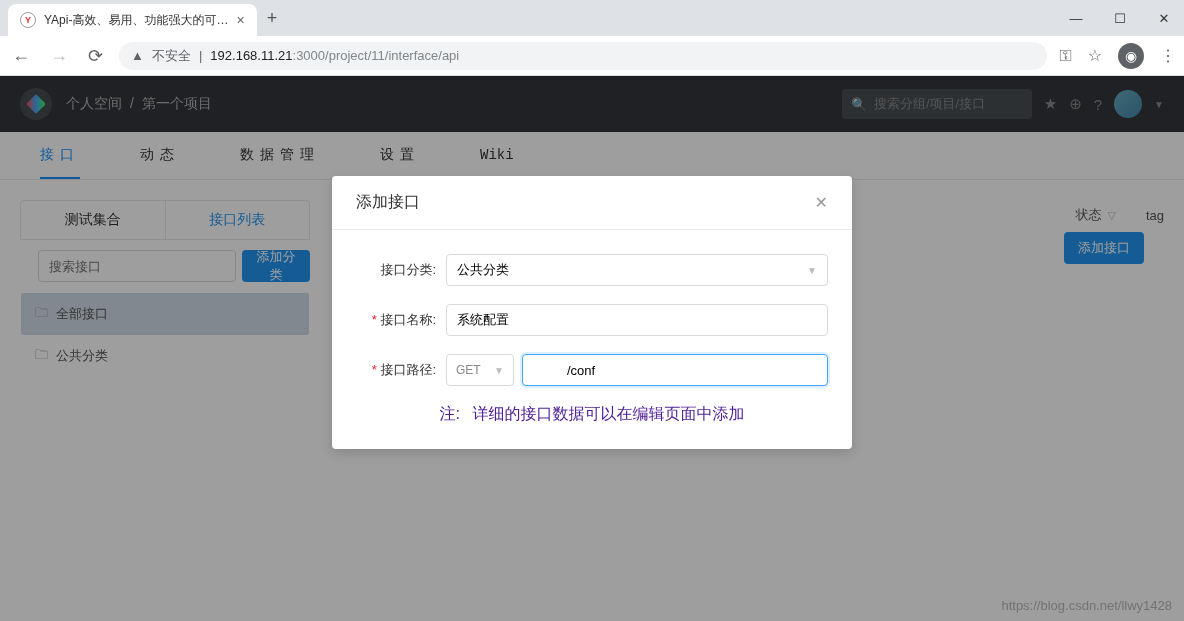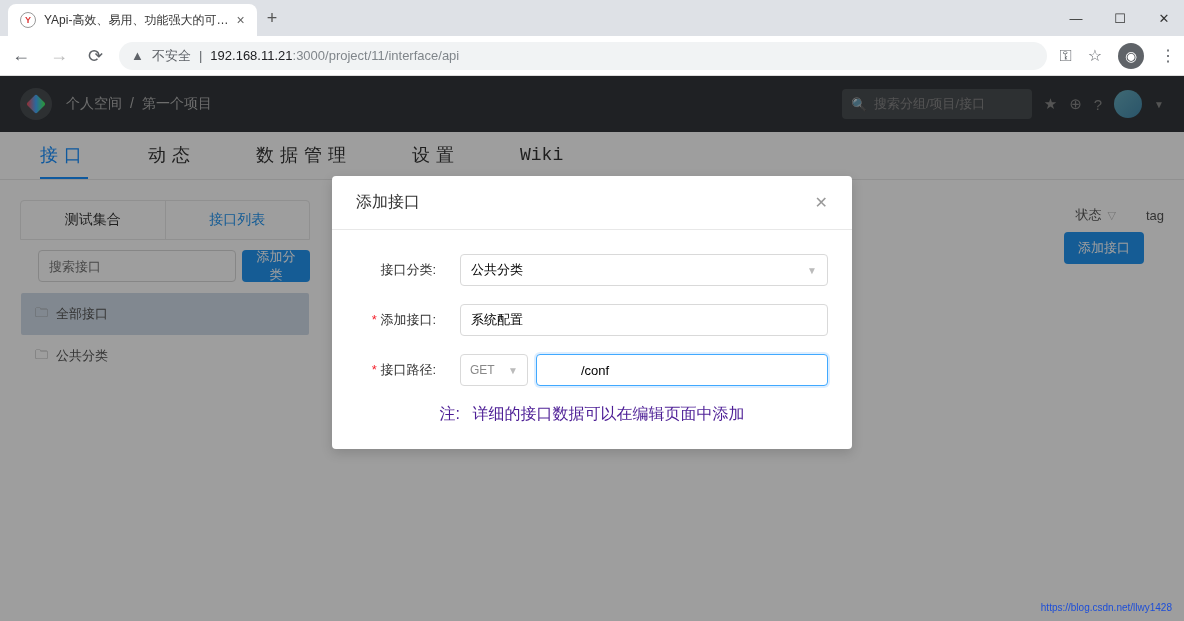--- a/index.html
+++ b/index.html
@@ -32,21 +32,21 @@
     .app-logo { width: 32px; height: 32px; background: #4a4e52; border-radius: 50%; display: flex; align-items: center; justify-content: center; }
     .app-logo-inner { width: 14px; height: 14px; background: linear-gradient(45deg,#f44,#4af,#4f4); border-radius: 2px; transform: rotate(45deg); }
     .breadcrumb { color: #b0b0b0; font-size: 14px; display: flex; gap: 8px; }
     .header-right { margin-left: auto; display: flex; align-items: center; gap: 12px; }
     .search-box { width: 190px; height: 30px; background: #4a4e52; border-radius: 4px; display: flex; align-items: center; padding: 0 10px; color: #888; font-size: 13px; gap: 6px; }
     .header-icon { color: #888; font-size: 15px; }
     .user-avatar { width: 28px; height: 28px; border-radius: 50%; background: linear-gradient(135deg,#6ab,#48a); }
     .chev { color: #888; font-size: 10px; }
     
     .app-nav { height: 48px; border-bottom: 1px solid #e8e8e8; display: flex; padding: 0 40px; gap: 60px; }
-    .nav-item { display: flex; align-items: center; font-size: 18px; color: #333; border-bottom: 2px solid transparent; letter-spacing: 6px; }
+    .nav-item { display: flex; align-items: center; font-size: 14px; color: #333; border-bottom: 2px solid transparent; letter-spacing: 6px; }
     .nav-item.wiki { letter-spacing: 0; font-family: Liberation Mono, monospace; }
     .nav-item.active { color: #1890ff; border-bottom-color: #1890ff; }
     
     .app-body { display: flex; padding: 20px; gap: 16px; height: calc(100% - 104px); }
     .sidebar { width: 290px; }
     .sidebar-tabs { display: flex; border: 1px solid #e8e8e8; border-radius: 4px 4px 0 0; }
     .sidebar-tab { flex: 1; text-align: center; padding: 10px 0; font-size: 14px; color: #333; }
     .sidebar-tab.active { color: #2395f1; }
     .sidebar-tab:first-child { border-right: 1px solid #e8e8e8; }
     .sidebar-search { display: flex; gap: 6px; margin: 10px 0; padding-left: 18px; }
@@ -63,34 +63,34 @@
     .col-label { color: #555; font-size: 13px; display: flex; align-items: center; gap: 6px; }
     .filter-icon { color: #bbb; font-size: 11px; }
     
     
     .overlay { position: absolute; inset: 0; background: rgba(0,0,0,0.38); display: flex; align-items: flex-start; justify-content: center; padding-top: 100px; }
     .modal { width: 520px; background: #fff; border-radius: 4px; box-shadow: 0 4px 12px rgba(0,0,0,0.15); }
     .modal-header { padding: 16px 24px; border-bottom: 1px solid #e8e8e8; display: flex; justify-content: space-between; align-items: center; }
     .modal-title { font-size: 16px; color: #333; }
     .modal-close { color: #999; font-size: 16px; cursor: pointer; }
     .modal-body { padding: 24px; }
-    .form-row { display: flex; align-items: center; margin-bottom: 18px; gap: 24px; }
+    .form-row { display: flex; align-items: center; margin-bottom: 18px; gap: 10px; }
     .form-label { width: 80px; text-align: right; font-size: 13px; color: #333; }
     .required::before { content: "* "; color: #f5222d; }
     .form-control { flex: 1; height: 32px; border: 1px solid #d9d9d9; border-radius: 4px; padding: 0 10px; font-size: 13px; display: flex; align-items: center; justify-content: space-between; }
     .form-control.focused { border-color: #40a9ff; box-shadow: 0 0 0 2px rgba(24,144,255,0.15); padding-left: 44px; }
     .select-arrow { color: #bbb; font-size: 10px; }
     .path-group { flex: 1; display: flex; gap: 8px; }
     .method-select { width: 68px; height: 32px; border: 1px solid #d9d9d9; border-radius: 4px; display: flex; align-items: center; justify-content: space-between; padding: 0 9px; font-size: 12px; color: #888; }
     .note-row { text-align: center; font-size: 16px; color: #4c1d95; margin-top: 12px; }
     .note-label { margin-right: 8px; }
     .modal-footer { padding: 12px 20px; border-top: 1px solid #e8e8e8; display: flex; justify-content: flex-end; gap: 10px; }
     .btn-default { background: #fff; border: 1px solid #d9d9d9; color: #555; }
     
-    .watermark { position: absolute; bottom: 8px; right: 12px; color: #1d4ed8; font-size: 10px; }
+    .watermark { position: absolute; bottom: 8px; right: 12px; color: #737373; font-size: 13px; }
     input { outline: none; }
   </style>
 </head>
 <body>
 
 <div class="browser-titlebar">
   <div class="browser-tab">
     <span class="tab-favicon">Y</span>
     <span>YApi-高效、易用、功能强大的可…</span>
     <span class="tab-close">×</span>
@@ -196,21 +196,21 @@
       </div>
       <div class="modal-body">
         <div class="form-row">
           <div class="form-label">接口分类:</div>
           <div class="form-control">
             <span>公共分类</span>
             <span class="select-arrow">▼</span>
           </div>
         </div>
         <div class="form-row">
-          <div class="form-label required">添加接口:</div>
+          <div class="form-label required">接口名称:</div>
           <input class="form-control" value="系统配置" style="">
         </div>
         <div class="form-row">
           <div class="form-label required">接口路径:</div>
           <div class="path-group">
             <div class="method-select">
               <span>GET</span>
               <span class="select-arrow">▼</span>
             </div>
             <input class="form-control focused" value="/conf" style="">

